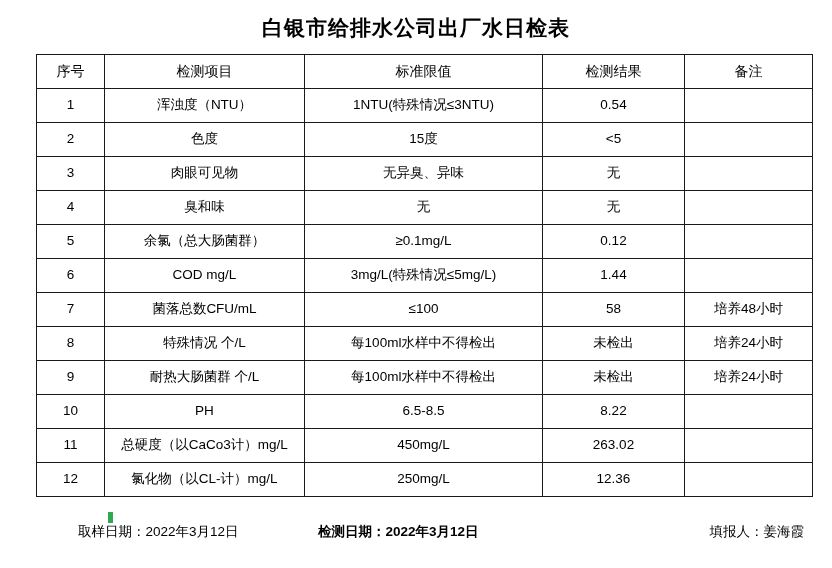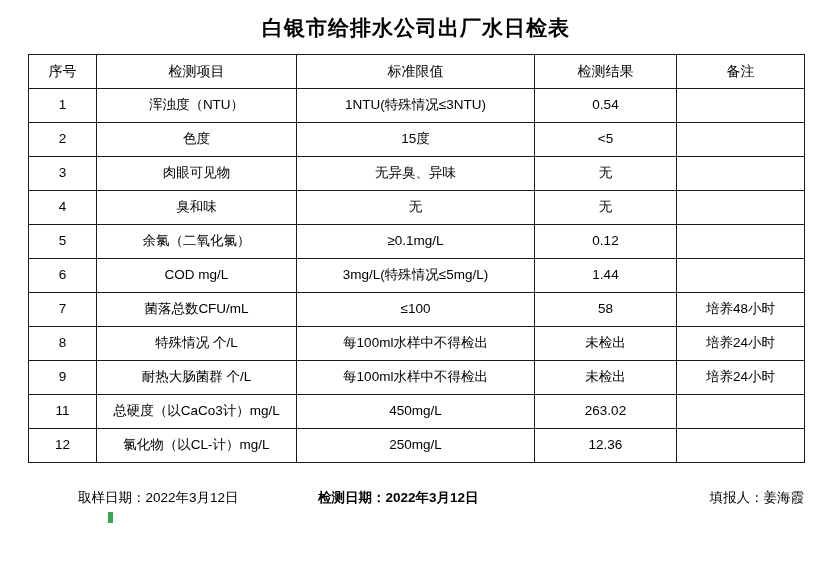--- a/index.html
+++ b/index.html
@@ -22,21 +22,21 @@
   }
   .title {
     text-align: center;
     font-size: 21px;
     font-weight: bold;
     letter-spacing: 1px;
     padding-top: 14px;
     padding-bottom: 12px;
   }
   .table-wrap {
-    padding: 0 28px;
+    padding: 0 36px;
   }
   table.report {
     width: 776px;
     border-collapse: collapse;
     table-layout: fixed;
   }
   table.report td, table.report th {
     border: 1px solid #1a1a1a;
     height: 33px;
     font-size: 13.5px;
@@ -126,21 +126,21 @@
         </tr>
         <tr>
           <td>4</td>
           <td>臭和味</td>
           <td>无</td>
           <td>无</td>
           <td></td>
         </tr>
         <tr>
           <td>5</td>
-          <td>余氯（二氧化氯）</td>
+          <td>余氯（总大肠菌群）</td>
           <td>≥0.1mg/L</td>
           <td>0.12</td>
           <td></td>
         </tr>
         <tr>
           <td>6</td>
           <td>COD          mg/L</td>
           <td>3mg/L(特殊情况≤5mg/L)</td>
           <td>1.44</td>
           <td></td>
@@ -160,20 +160,27 @@
           <td>培养24小时</td>
         </tr>
         <tr>
           <td>9</td>
           <td>耐热大肠菌群 个/L</td>
           <td>每100ml水样中不得检出</td>
           <td>未检出</td>
           <td>培养24小时</td>
         </tr>
         <tr>
+          <td>10</td>
+          <td>PH</td>
+          <td>6.5-8.5</td>
+          <td>8.22</td>
+          <td></td>
+        </tr>
+        <tr>
           <td>11</td>
           <td>总硬度（以CaCo3计）mg/L</td>
           <td>450mg/L</td>
           <td>263.02</td>
           <td></td>
         </tr>
         <tr>
           <td>12</td>
           <td>氯化物（以CL-计）mg/L</td>
           <td>250mg/L</td>

